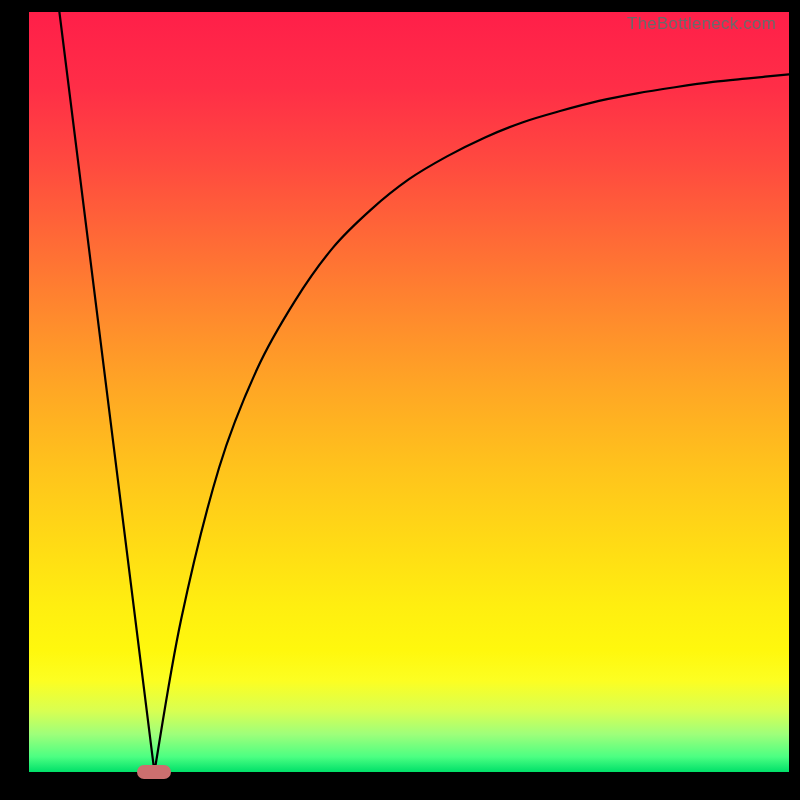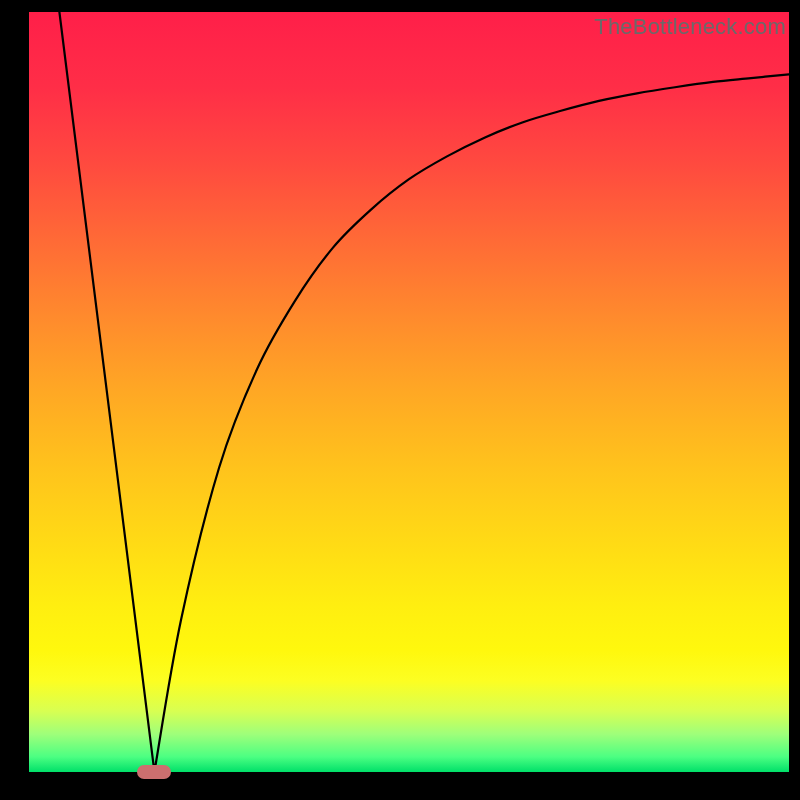--- a/index.html
+++ b/index.html
@@ -37,23 +37,23 @@
       #fcfe22 88%,
       #d8ff52 92%,
       #9fff7a 95%,
       #4cff82 98%,
       #00e069 100%
     );
   }
   .watermark {
     position: absolute;
     top: 14px;
-    right: 14px;
+    right: 24px;
     color: #6a6a6a;
-    font-size: 22px;
+    font-size: 17px;
     font-weight: 400;
     letter-spacing: 0.2px;
     user-select: none;
   }
   .marker {
     position: absolute;
     width: 34px;
     height: 14px;
     border-radius: 7px;
     background: #cc6f6f;

